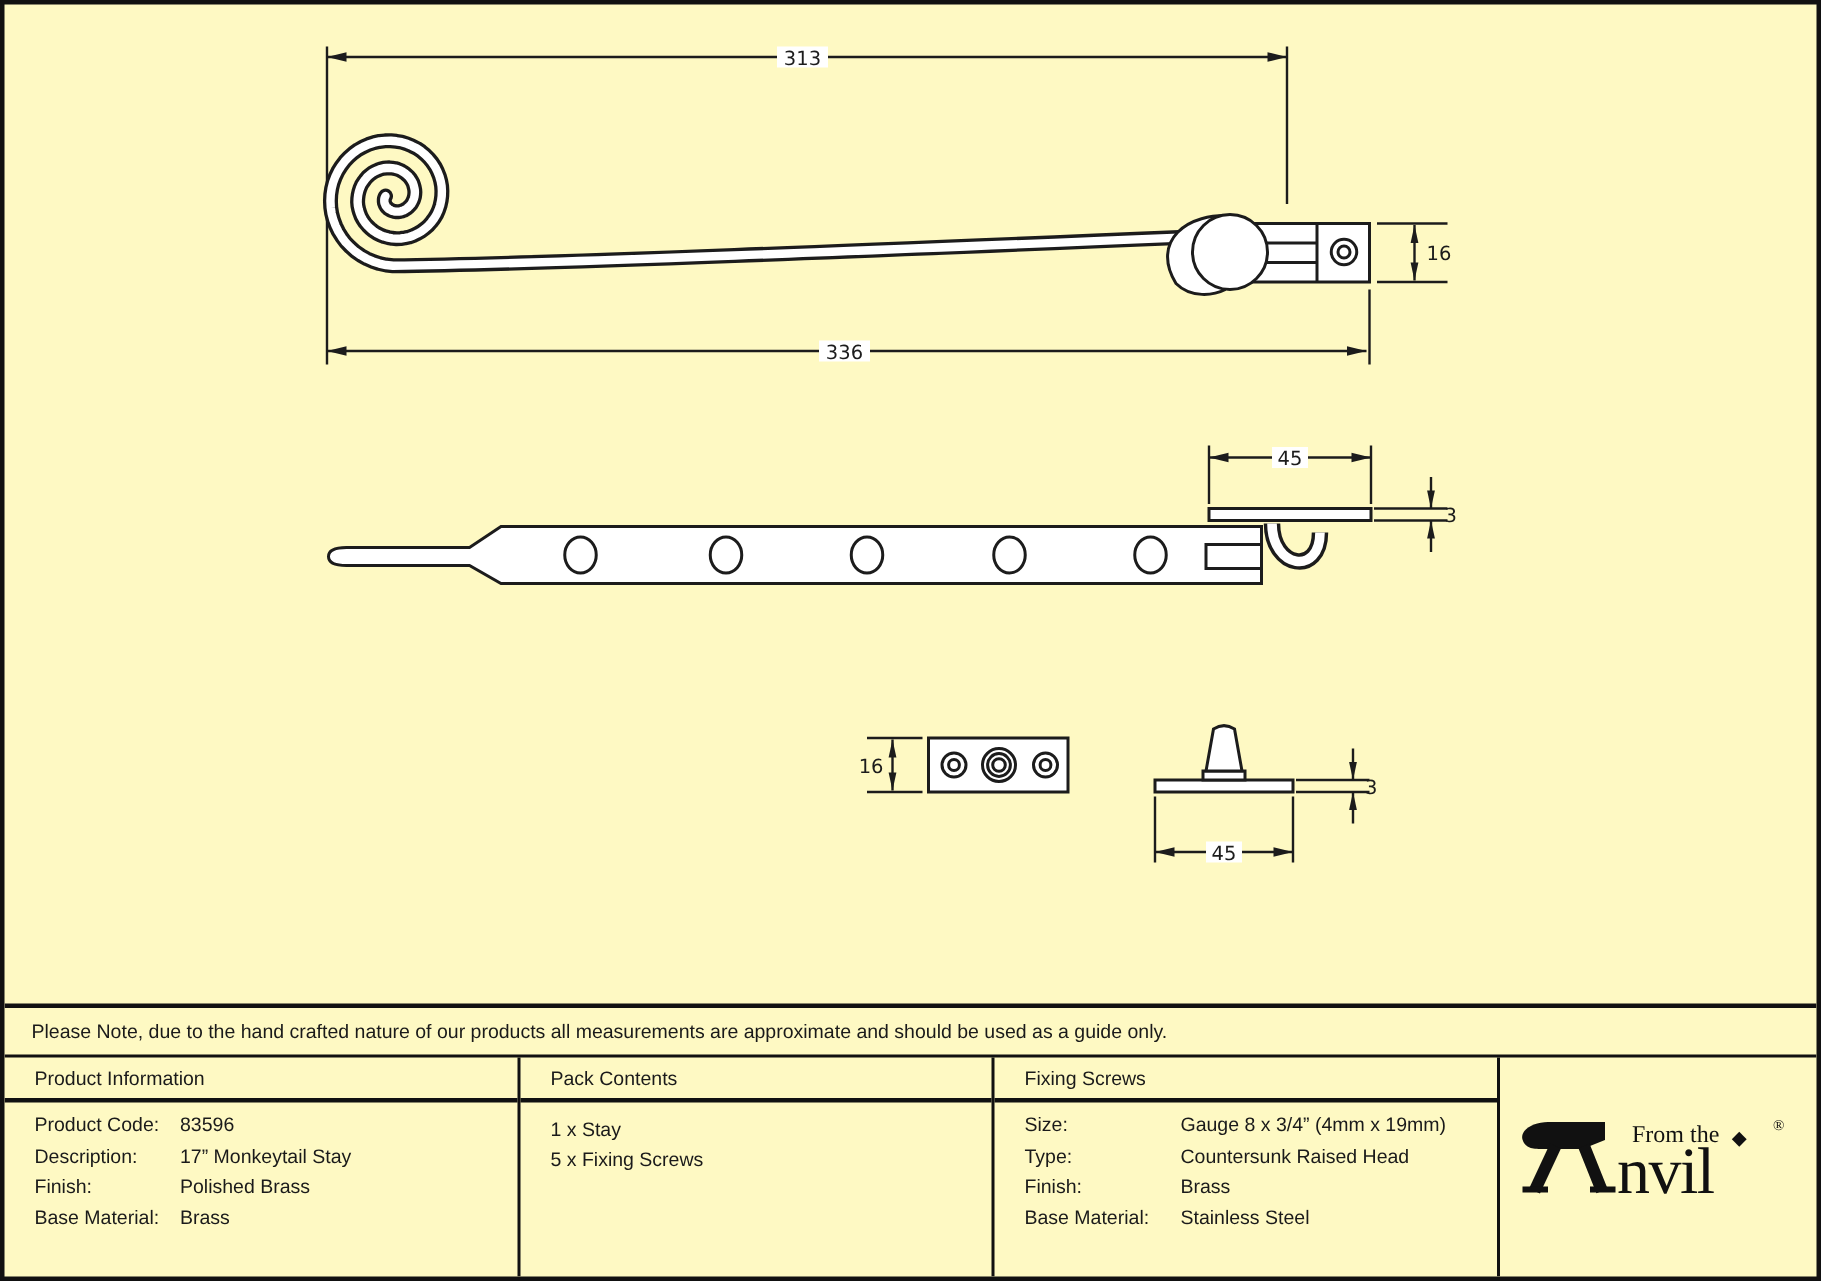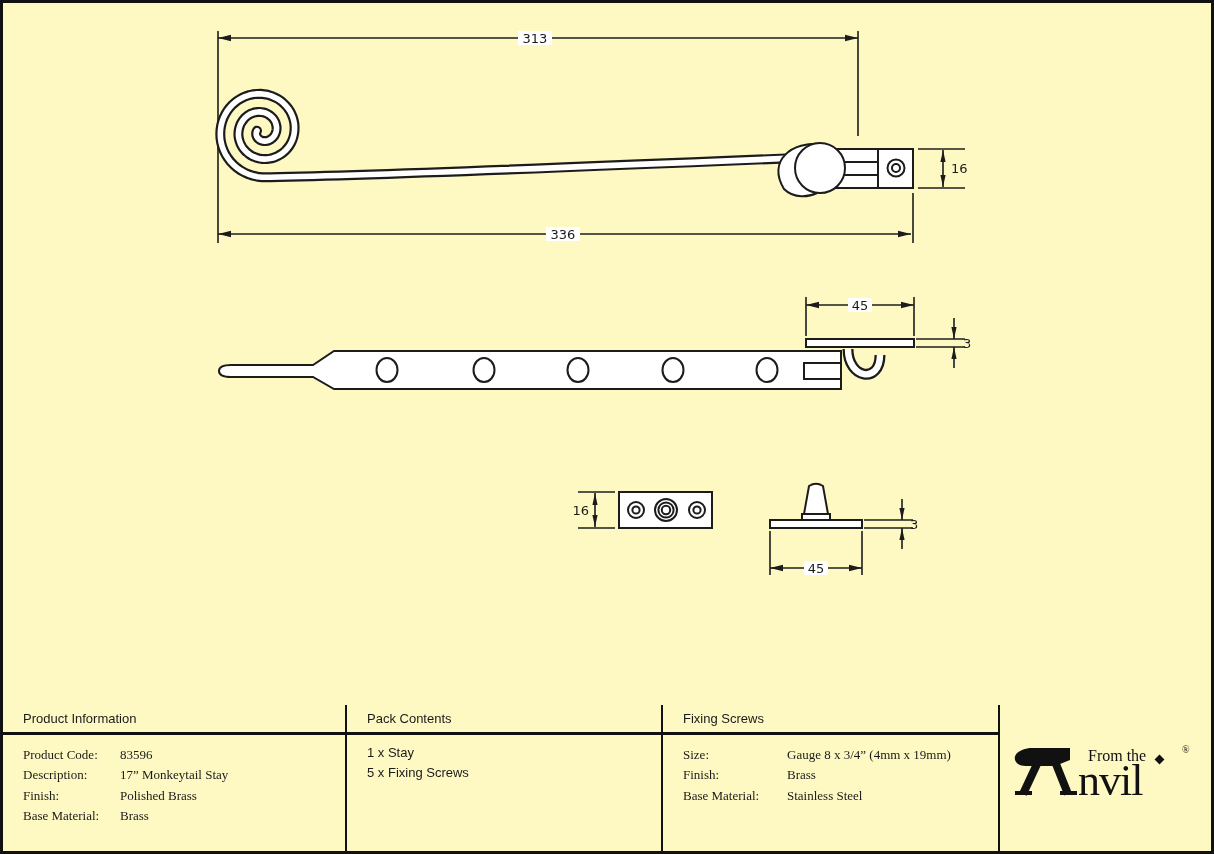--- a/index.html
+++ b/index.html
@@ -24,21 +24,21 @@
   .spec-col:last-child{border-right:none;}
   .col-product{width:344px;}
   .col-pack{width:316px;}
   .col-screws{width:337px;}
   .col-logo{width:211px;position:relative;}
   .col-header{
     height:30px;border-bottom:3px solid #111;box-sizing:border-box;
     display:flex;align-items:center;padding-left:20px;font-size:13px;
   }
   .col-body{padding:7px 6px 0 20px;font-size:13px;}
-  .kv{display:flex;height:20.5px;align-items:flex-end;font-family:Liberation Serif, serif;}
+  .kv{display:flex;height:20.5px;align-items:flex-start;}
   .kv .k{width:97px;flex:none;}
   .col-screws .kv .k{width:104px;}
   .pack-item{height:20.5px;display:flex;align-items:center;}
   .logo-wrap{position:absolute;left:10px;top:38px;}
 </style>
 </head>
 <body>
 
 <div class="page">
 
@@ -155,20 +155,23 @@
     <text x="532" y="40" text-anchor="middle">313</text>
     <text x="560" y="236" text-anchor="middle">336</text>
     <text x="948" y="170">16</text>
     <text x="857" y="307" text-anchor="middle">45</text>
     <text x="960" y="345">3</text>
     <text x="586" y="512" text-anchor="end">16</text>
     <text x="907" y="526">3</text>
     <text x="813" y="570" text-anchor="middle">45</text>
   </svg>
 
+  <div class="note-row">
+    <span>Please Note, due to the hand crafted nature of our products all measurements are approximate and should be used as a guide only.</span>
+  </div>
 
   <div class="spec-table">
 
     <div class="spec-col col-product">
       <div class="col-header">Product Information</div>
       <div class="col-body">
         <div class="kv">
           <span class="k">Product Code:</span>
           <span class="v">83596</span>
         </div>
@@ -196,20 +199,24 @@
     </div>
 
     <div class="spec-col col-screws">
       <div class="col-header">Fixing Screws</div>
       <div class="col-body">
         <div class="kv">
           <span class="k">Size:</span>
           <span class="v">Gauge 8 x 3/4” (4mm x 19mm)</span>
         </div>
         <div class="kv">
+          <span class="k">Type:</span>
+          <span class="v">Countersunk Raised Head</span>
+        </div>
+        <div class="kv">
           <span class="k">Finish:</span>
           <span class="v">Brass</span>
         </div>
         <div class="kv">
           <span class="k">Base Material:</span>
           <span class="v">Stainless Steel</span>
         </div>
       </div>
     </div>
 

